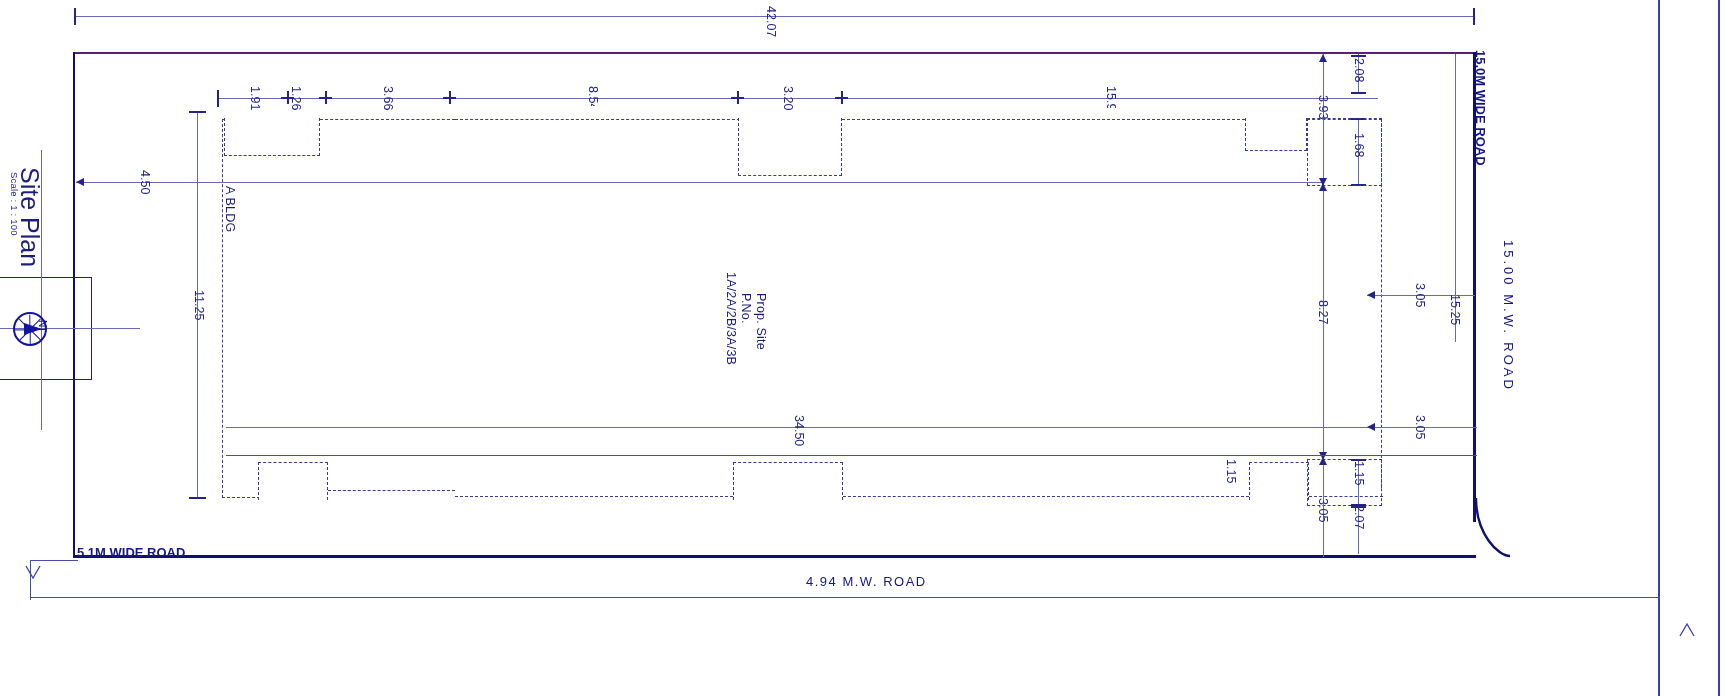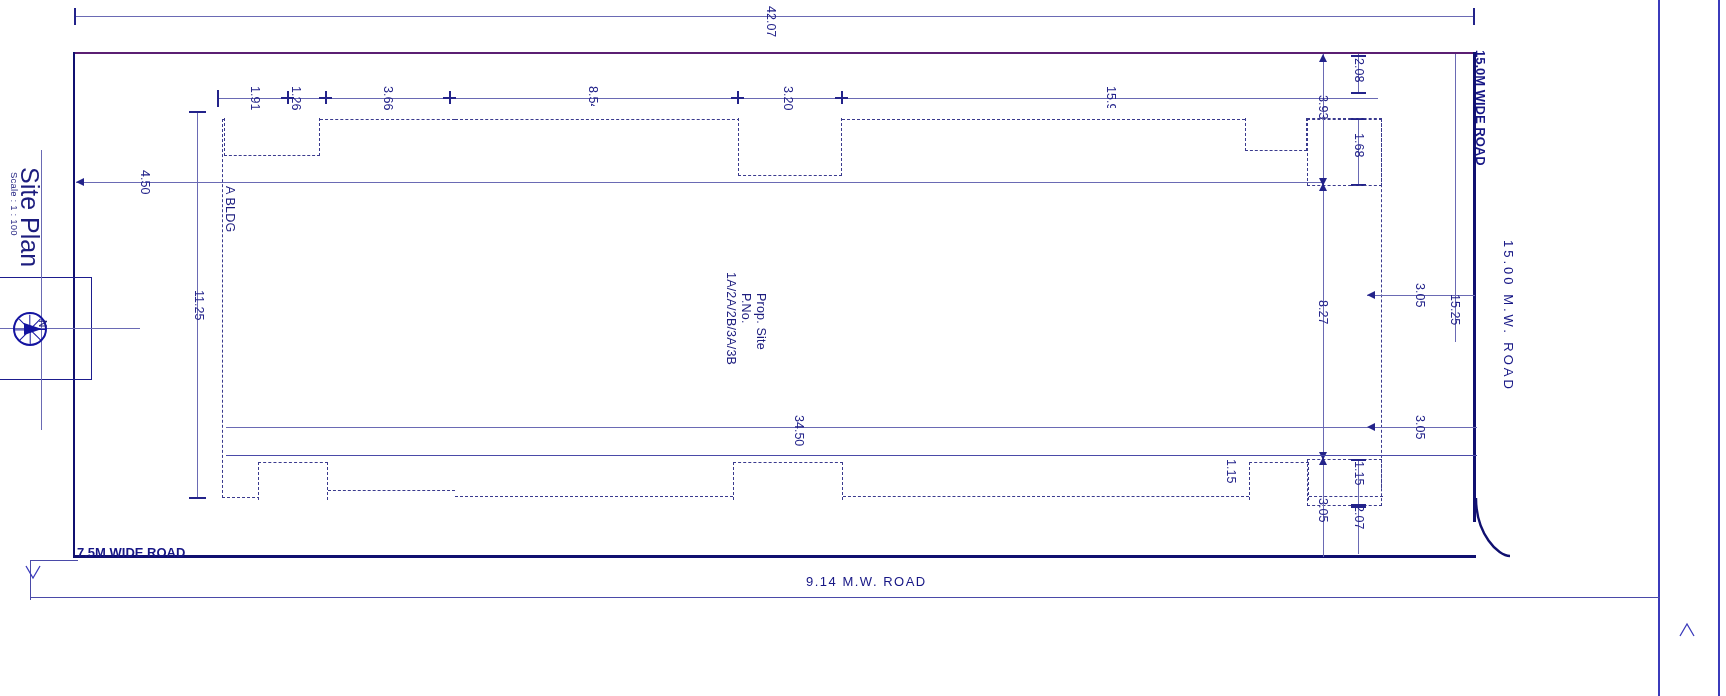--- a/index.html
+++ b/index.html
@@ -211,22 +211,22 @@
   <div class="arrowU" style="left:1319px;top:457px;"></div>
   <div class="dim" style="left:1330px;top:498px;">3.05</div>
 
   <div class="dim" style="left:1238px;top:459px;">1.15</div>
 
   <div class="ln hline" style="left:226px;top:455px;width:1251px;background:#4a4aa8;"></div>
 
   <div class="roadlbl bold-road rot" style="left:1488px;top:50px;">15.0M WIDE ROAD</div>
   <div class="roadlbl sp-road rot" style="left:1516px;top:240px;">15.00  M.W.  ROAD</div>
 
-  <div class="roadlbl bold-road" style="left:77px;top:545px;">7.5M WIDE ROAD</div>
-  <div class="roadlbl sp-road" style="left:806px;top:574px;letter-spacing:1.5px;">9.14 M.W. ROAD</div>
+  <div class="roadlbl bold-road" style="left:77px;top:545px;">5.1M WIDE ROAD</div>
+  <div class="roadlbl sp-road" style="left:806px;top:574px;letter-spacing:1.5px;">4.94 M.W. ROAD</div>
 
   <div class="ln hline" style="left:30px;top:597px;width:1630px;height:1.3px;background:#4a4aa8;"></div>
   <div class="ln vline" style="left:30px;top:560px;width:1.3px;height:40px;background:#4a4aa8;"></div>
   <div class="ln hline" style="left:30px;top:560px;width:48px;height:1.3px;background:#4a4aa8;"></div>
   <svg style="position:absolute;left:24px;top:566px;width:22px;height:20px;overflow:visible;">
     <path d="M 2 0 L 9 12 L 16 0" fill="none" stroke="#3b3bbb" stroke-width="1.3"></path>
   </svg>
   <svg style="position:absolute;left:1678px;top:616px;width:22px;height:20px;overflow:visible;">
     <path d="M 2 20 L 9 8 L 16 20" fill="none" stroke="#3b3bbb" stroke-width="1.3"></path>
   </svg>

